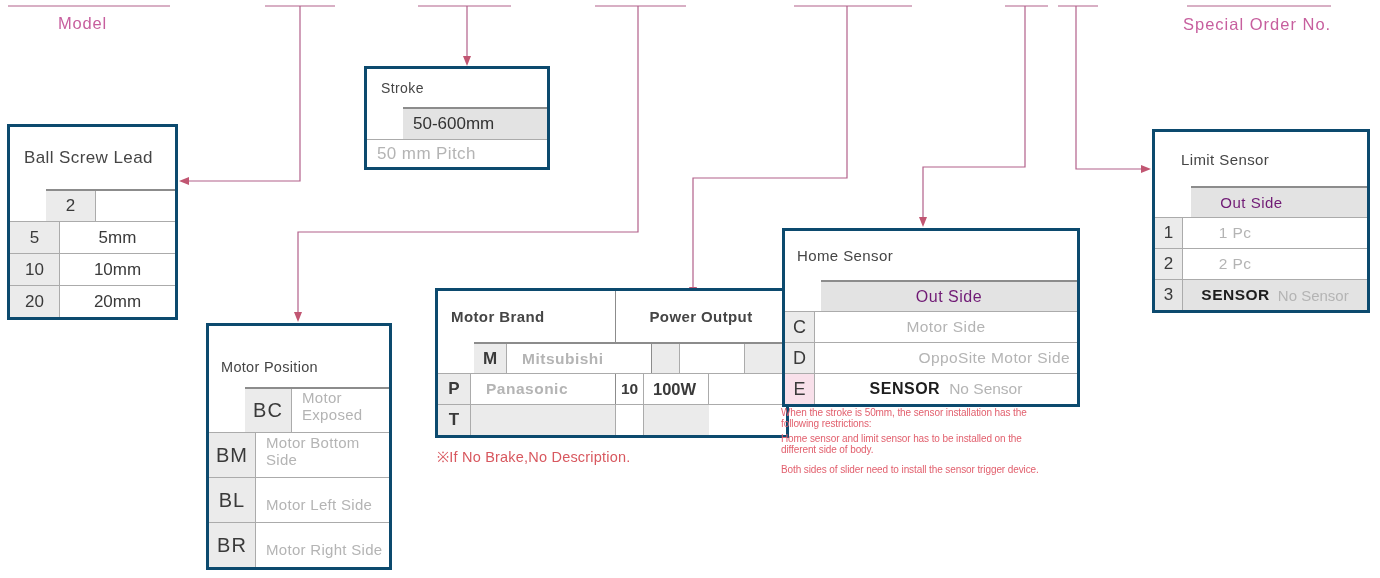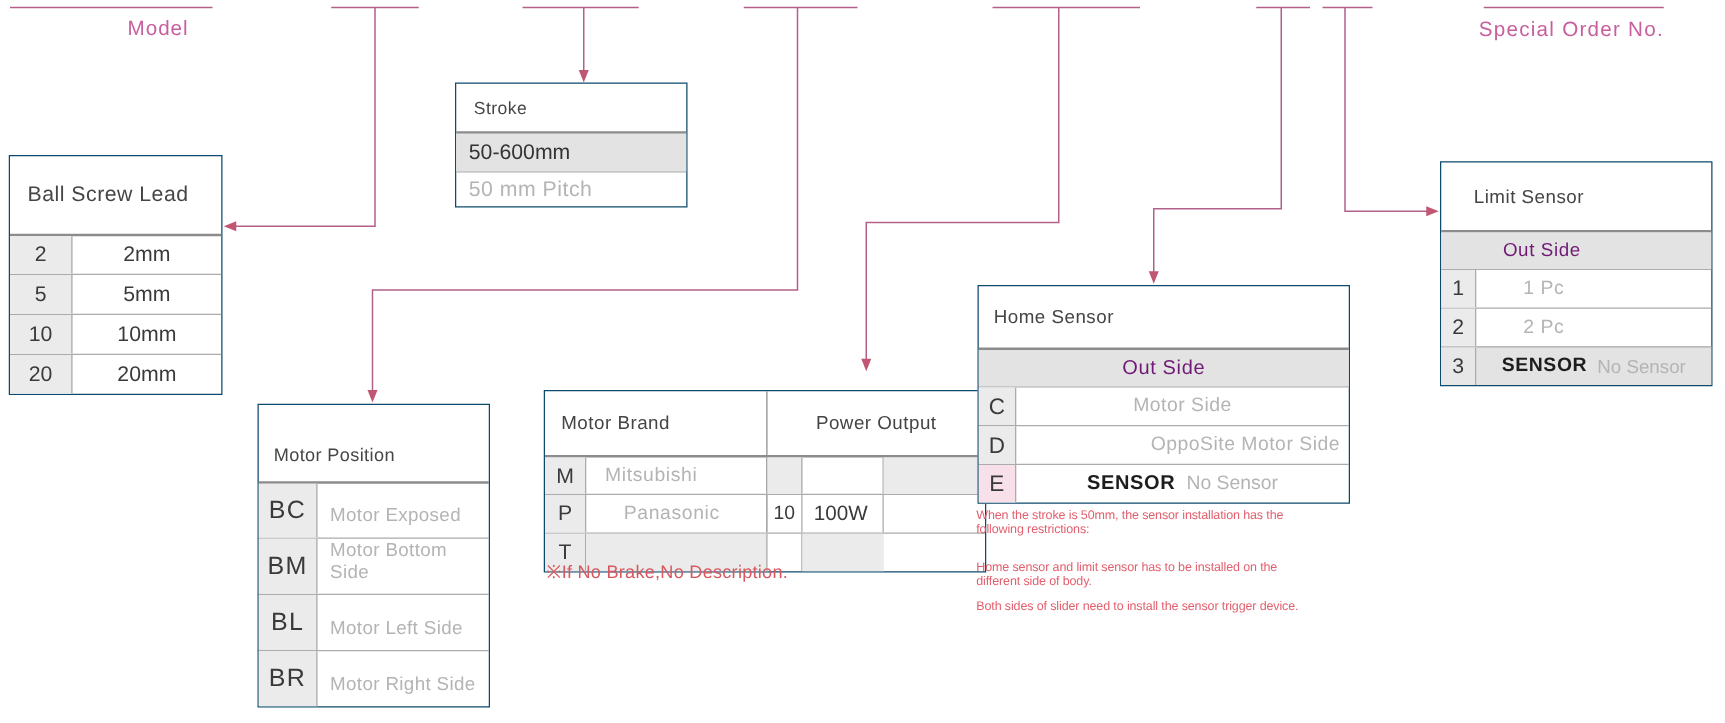--- a/index.html
+++ b/index.html
@@ -3,24 +3,24 @@
 <meta charset="utf-8">
 <style>
   html,body{margin:0;padding:0;}
   body{
     width:1380px;height:578px;position:relative;background:#ffffff;
     font-family:"Liberation Sans",sans-serif;overflow:hidden;
   }
   .abs{position:absolute;}
   svg.lines{position:absolute;left:0;top:0;width:1380px;height:578px;pointer-events:none;}
   .pink-label{color:#c75f9e;font-size:16.5px;letter-spacing:.8px;}
-  .tbl{position:absolute;background:#fff;border:1px solid #0c4a6e;box-sizing:border-box;}
+  .tbl{position:absolute;background:#fff;border:3px solid #0c4a6e;box-sizing:border-box;}
   .tbl .hdr{display:flex;align-items:center;color:#454545;box-sizing:border-box;}
   .row{display:grid;box-sizing:border-box;border-top:1px solid #ababab;}
-  .row.hsep{border-top:2px solid #8c8c8c;}
+  .row.hsep{border-top:2px solid #8c8c8c;margin-left:36px;}
   .cell{display:flex;align-items:center;box-sizing:border-box;min-width:0;}
   .code{background:#ebebeb;border-right:1px solid #ababab;justify-content:center;color:#3a3a3a;}
   .val{color:#3a3a3a;}
   .lt{color:#b4b4b4;}
   .grayrow{background:#e3e3e3;}
   .outside{justify-content:center;color:#701a75;}
   .sensor-strong{font-weight:bold;color:#1d1d1d;letter-spacing:.5px;text-align:center;}
   .note-red{color:#d8585f;font-size:14.5px;letter-spacing:.2px;}
   .note-pink{color:#e2606e;font-size:10px;line-height:11px;letter-spacing:-0.1px;}
   .note-pink p{margin:0 0 5px 0;}
@@ -42,28 +42,27 @@
   <g fill="#c15672" stroke="none">
     <polygon points="179,181 189,177 189,185"></polygon>
     <polygon points="467,66 463,56 471,56"></polygon>
     <polygon points="298,322 294,312 302,312"></polygon>
     <polygon points="693,297 689,287 697,287"></polygon>
     <polygon points="923,227 919,217 927,217"></polygon>
     <polygon points="1151,169 1141,165 1141,173"></polygon>
   </g>
 </svg>
 
-<div class="abs pink-label" style="left:58px;top:14px;margin-left:44px;">Model</div>
+<div class="abs pink-label" style="left:58px;top:14px;">Model</div>
 <div class="abs pink-label" style="left:1183px;top:15px;letter-spacing:1px;">Special Order No.</div>
 
 <div class="tbl" style="left:7px;top:124px;width:171px;">
   <div class="hdr" style="height:62px;padding-left:14px;font-size:17px;letter-spacing:.4px;">Ball Screw Lead</div>
   <div class="row hsep" style="grid-template-columns:50px 1fr;height:32px;">
     <div class="cell code" style="font-size:17px;">2</div>
-    <div class="cell val" style="justify-content:center;font-size:17px;">2mm</div>
   </div>
   <div class="row" style="grid-template-columns:50px 1fr;height:32px;">
     <div class="cell code" style="font-size:17px;">5</div>
     <div class="cell val" style="justify-content:center;font-size:17px;">5mm</div>
   </div>
   <div class="row" style="grid-template-columns:50px 1fr;height:32px;">
     <div class="cell code" style="font-size:17px;">10</div>
     <div class="cell val" style="justify-content:center;font-size:17px;">10mm</div>
   </div>
   <div class="row" style="grid-template-columns:50px 1fr;height:32px;">
@@ -95,35 +94,35 @@
   <div class="row" style="grid-template-columns:47px 1fr;height:45px;">
     <div class="cell code" style="font-size:20px;letter-spacing:1px;">BL</div>
     <div class="cell lt" style="align-items:flex-end;padding:0 0 9px 10px;font-size:15px;letter-spacing:.3px;">Motor Left Side</div>
   </div>
   <div class="row" style="grid-template-columns:47px 1fr;height:45px;">
     <div class="cell code" style="font-size:20px;letter-spacing:1px;">BR</div>
     <div class="cell lt" style="align-items:flex-end;padding:0 0 9px 10px;font-size:15px;letter-spacing:.3px;">Motor Right Side</div>
   </div>
 </div>
 
-<div class="tbl" style="left:435px;top:312px;width:354px;">
+<div class="tbl" style="left:435px;top:288px;width:354px;font-weight:bold;">
   <div class="row" style="grid-template-columns:178px 1fr;height:51px;border-top:none;">
     <div class="cell" style="padding-left:13px;font-size:15px;color:#454545;letter-spacing:.4px;border-right:1px solid #8c8c8c;">Motor Brand</div>
     <div class="cell" style="justify-content:center;font-size:15px;color:#454545;letter-spacing:.4px;">Power Output</div>
   </div>
   <div class="row hsep" style="grid-template-columns:33px 145px 28px 65px 1fr;height:31px;">
     <div class="cell code" style="font-size:17px;">M</div>
     <div class="cell lt" style="padding-left:15px;font-size:15.5px;letter-spacing:.5px;border-right:1px solid #8c8c8c;">Mitsubishi</div>
     <div class="cell" style="background:#ebebeb;border-right:1px solid #ababab;"></div>
     <div class="cell" style="border-right:1px solid #ababab;"></div>
     <div class="cell" style="background:#ebebeb;"></div>
   </div>
   <div class="row" style="grid-template-columns:33px 145px 28px 65px 1fr;height:31px;">
     <div class="cell code" style="font-size:17px;">P</div>
-    <div class="cell lt" style="padding-left:30px;font-size:15.5px;letter-spacing:.5px;border-right:1px solid #8c8c8c;">Panasonic</div>
+    <div class="cell lt" style="padding-left:15px;font-size:15.5px;letter-spacing:.5px;border-right:1px solid #8c8c8c;">Panasonic</div>
     <div class="cell val" style="justify-content:center;font-size:15.5px;border-right:1px solid #ababab;">10</div>
     <div class="cell val" style="padding-left:9px;font-size:16.5px;border-right:1px solid #ababab;">100W</div>
     <div class="cell"></div>
   </div>
   <div class="row" style="grid-template-columns:33px 145px 28px 65px 1fr;height:31px;">
     <div class="cell code" style="font-size:17px;">T</div>
     <div class="cell" style="background:#ebebeb;border-right:1px solid #ababab;"></div>
     <div class="cell" style="border-right:1px solid #ababab;"></div>
     <div class="cell" style="background:#ebebeb;"></div>
   </div>
@@ -147,21 +146,21 @@
   <div class="row" style="grid-template-columns:30px 1fr;height:31px;">
     <div class="cell code" style="font-size:18px;background:#f8e0ea;">E</div>
     <div class="cell" style="justify-content:center;gap:9px;">
       <span class="sensor-strong" style="font-size:16px;">SENSOR</span>
       <span class="lt" style="font-size:15.5px;">No Sensor</span>
     </div>
   </div>
 </div>
 
 <div class="abs note-pink" style="left:781px;top:407px;width:290px;">
-  <p style="max-width:252px;margin-bottom:20px;">When the stroke is 50mm, the sensor installation has the following restrictions:</p>
+  <p style="max-width:252px;margin-bottom:4px;">When the stroke is 50mm, the sensor installation has the following restrictions:</p>
   <p style="max-width:258px;margin-bottom:9px;">Home sensor and limit sensor has to be installed on the different side of body.</p>
   <p style="white-space:nowrap;">Both sides of slider need to install the sensor trigger device.</p>
 </div>
 
 <div class="tbl" style="left:1152px;top:129px;width:218px;">
   <div class="hdr" style="height:54px;padding-left:26px;font-size:15px;letter-spacing:.4px;">Limit Sensor</div>
   <div class="row hsep" style="grid-template-columns:1fr;height:31px;">
     <div class="cell grayrow outside" style="font-size:15px;letter-spacing:.5px;padding-right:55px;">Out Side</div>
   </div>
   <div class="row" style="grid-template-columns:28px 1fr;height:31px;">

